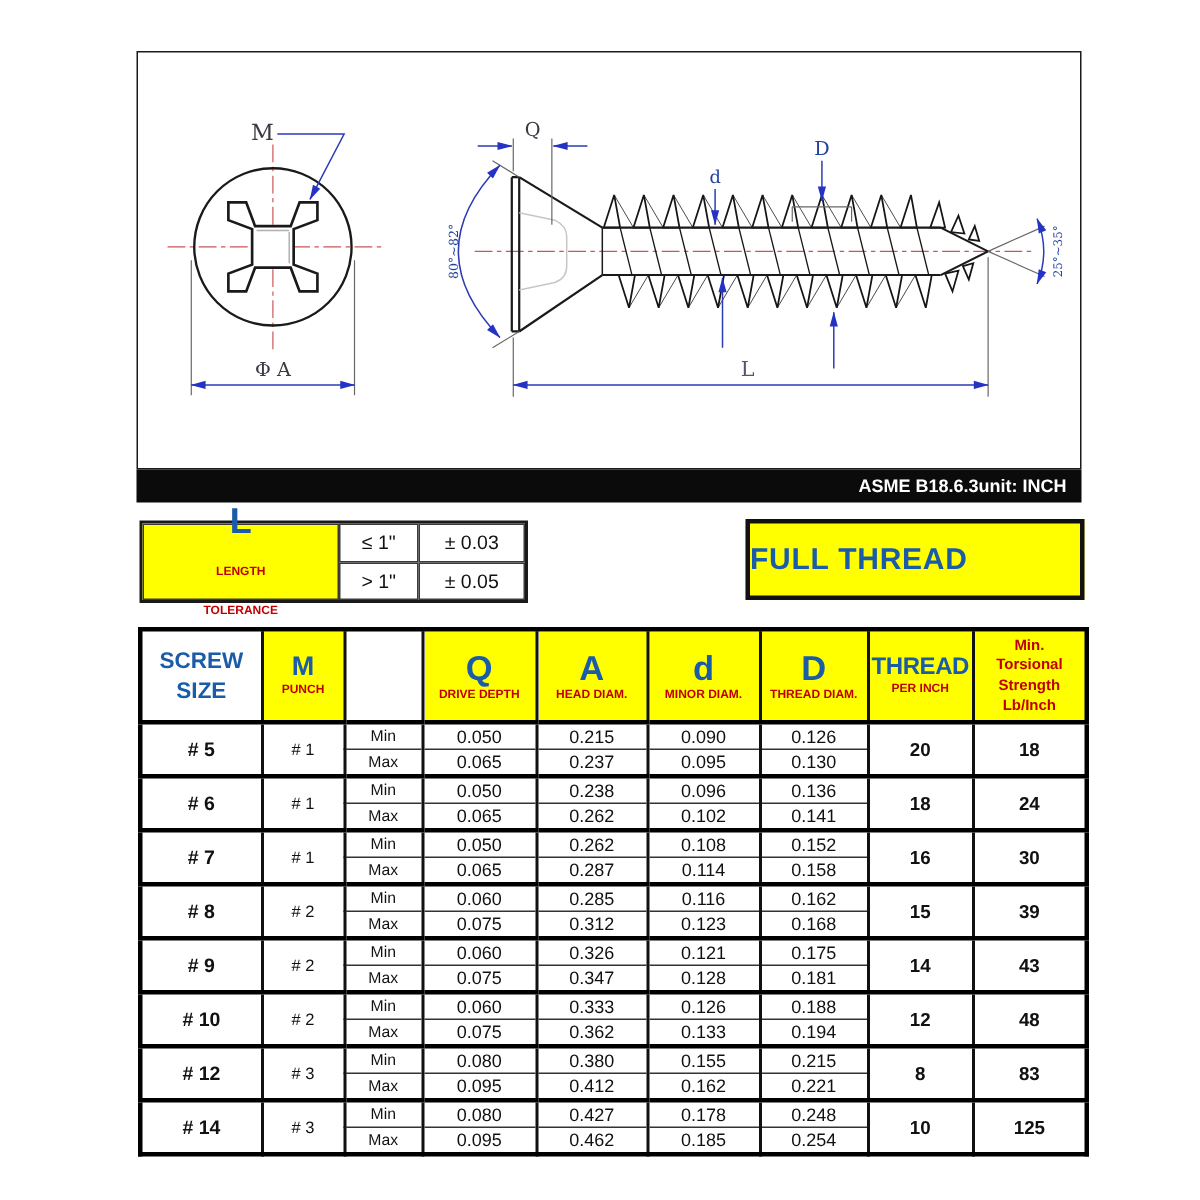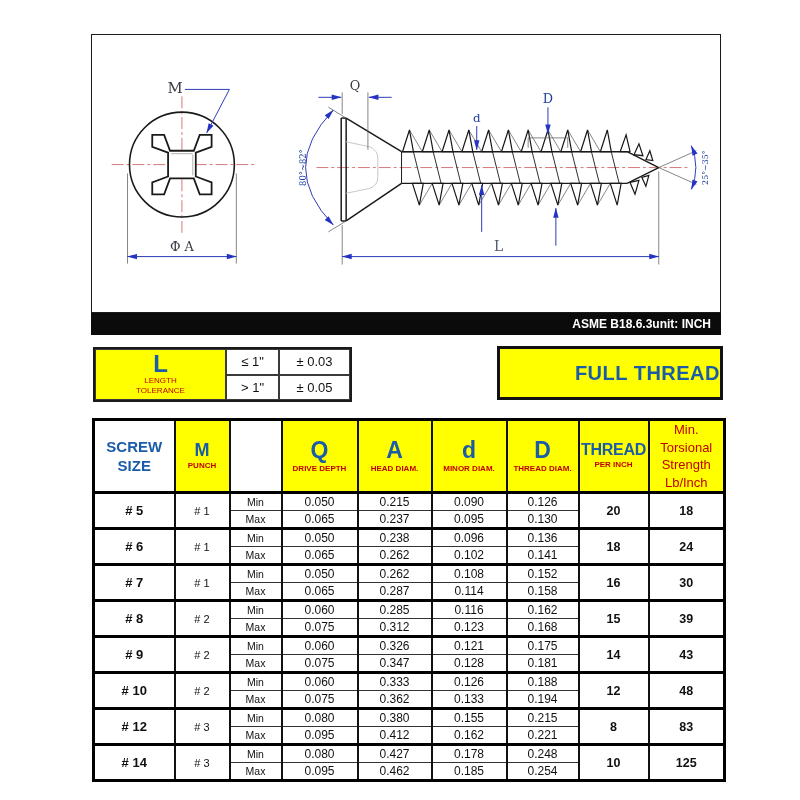--- a/index.html
+++ b/index.html
@@ -15,47 +15,47 @@
   #titlebar{left:91px;top:313px;width:630px;height:22px;background:#0b0b0b;color:#fff;
             display:flex;justify-content:flex-end;align-items:center;
             padding:0 10px;font-size:12px;font-weight:bold;}
 
   
   #tolbox{left:93px;top:347px;width:259px;height:55px;border:2px solid #1a1a1a;
           display:grid;grid-template-columns:131px 53px 1fr;grid-template-rows:1fr 1fr;background:#fff;}
   #tolbox .cell{display:flex;align-items:center;justify-content:center;border:1px solid #3a3a3a;box-sizing:border-box;}
   #tol-sym{grid-row:1 / span 2;background:#FFFF00;flex-direction:column;line-height:1;}
   #tol-sym .L{color:#1A5CA8;font-weight:bold;font-size:24px;line-height:0.95;}
-  #tol-sym .cap{color:#C00000;font-weight:normal;font-size:8px;line-height:1.3;text-align:right;}
+  #tol-sym .cap{color:#C00000;font-weight:bold;font-size:8px;line-height:1.3;text-align:right;margin-top:16px;}
   .tol-cond{font-size:13px;color:#111;}
   .tol-val{font-size:13px;color:#111;}
 
   
   #fullthread{left:497px;top:346px;width:226px;height:54px;background:#FFFF00;border:3px solid #111;
-              display:flex;align-items:center;justify-content:flex-end;
+              display:flex;align-items:center;justify-content:flex-start;
               color:#1A5CA8;font-weight:bold;font-size:20px;letter-spacing:0.5px;}
 
   
   #spec{left:92px;top:418px;}
   table.spec{border-collapse:collapse;table-layout:fixed;width:631px;border:3px solid #000;background:#fff;}
   table.spec th,table.spec td{border:2px solid #111;text-align:center;vertical-align:middle;padding:0;overflow:hidden;}
   table.spec thead tr{height:62px;}
   table.spec tbody tr{height:18px;}
   table.spec thead th{border-bottom:3px solid #000;}
   tr.gstart td{border-top:3px solid #000;}
   tr.rmin td.v{border-bottom:1px solid #333;}
   tr.rmax td.v{border-top:1px solid #333;margin-left:16px;}
   .yh{background:#FFFF00;}
   .wh{background:#ffffff;}
   th .sym{display:block;color:#1A5CA8;font-weight:bold;font-size:23px;line-height:1.05;}
   th .sym-m{font-size:18px;}
   th .sym-thread{font-size:16px;letter-spacing:-0.3px;}
   th .cap{display:block;color:#C00000;font-weight:bold;font-size:8px;line-height:1.4;}
   th.h-screw{color:#1A5CA8;font-weight:bold;font-size:15px;line-height:1.3;}
-  th.h-str{color:#C00000;font-weight:normal;font-size:13px;line-height:1.35;}
+  th.h-str{color:#C00000;font-weight:bold;font-size:10px;line-height:1.35;}
   td.c-size{font-weight:bold;font-size:13px;color:#111;}
   td.c-punch{font-size:11px;color:#111;}
   td.c-mm{font-size:10.5px;color:#111;}
   td.c-val{font-size:12px;color:#111;}
   td.c-tpi,td.c-str{font-weight:bold;font-size:12.5px;color:#111;}
 </style>
 </head>
 <body>
 
 <div id="page">

